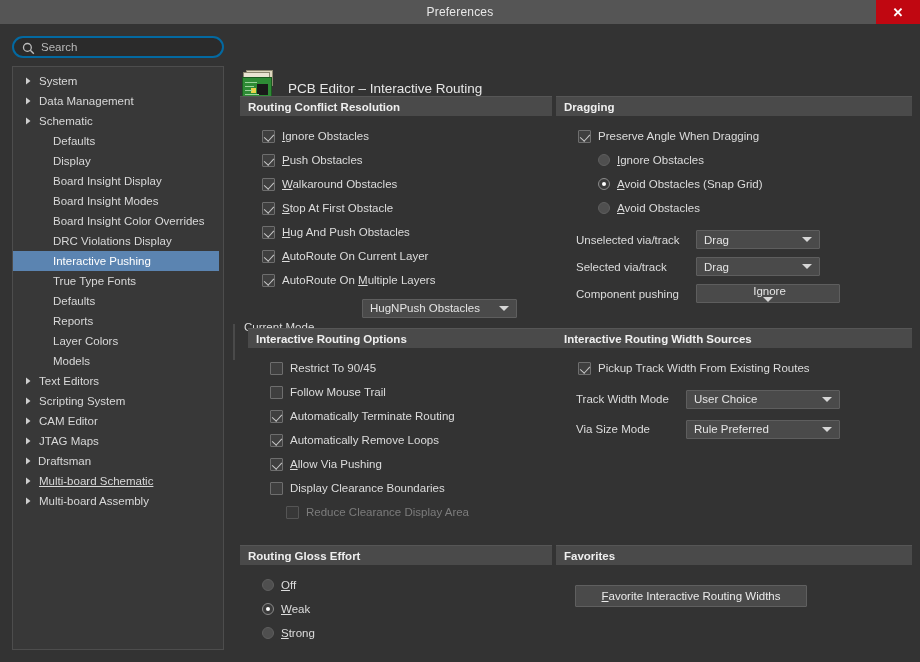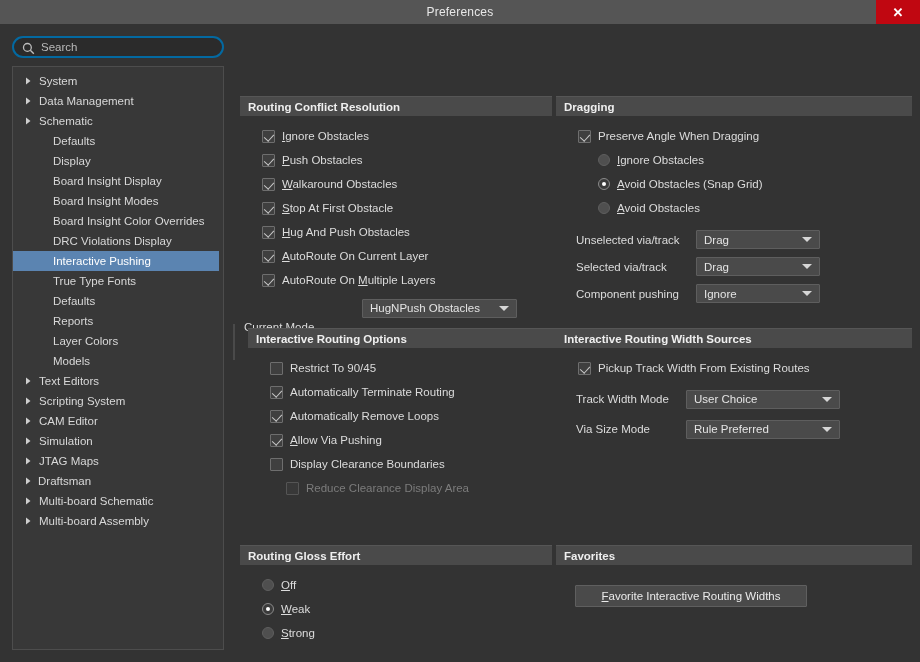--- a/index.html
+++ b/index.html
@@ -292,64 +292,71 @@
               </svg>
             </span>
             <span class="lbl" style="margin-left: 4px;">CAM Editor</span>
           </div>
           <div class="tnode lvl1">
             <span class="arrow">
               <svg width="8" height="8" viewBox="0 0 8 8">
                 <path d="M2 0.5 L6.5 4 L2 7.5 Z" fill="#cfcfcf"></path>
               </svg>
             </span>
-            <span class="lbl" style="margin-left: 4px;">Simulation</span>
-          </div>
-          <div class="tnode lvl1">
-            <span class="arrow">
-              <svg width="8" height="8" viewBox="0 0 8 8">
-                <path d="M2 0.5 L6.5 4 L2 7.5 Z" fill="#cfcfcf"></path>
-              </svg>
-            </span>
             <span class="lbl" style="margin-left: 4px;">JTAG Maps</span>
           </div>
           <div class="tnode lvl1">
             <span class="arrow">
               <svg width="8" height="8" viewBox="0 0 8 8">
                 <path d="M2 0.5 L6.5 4 L2 7.5 Z" fill="#cfcfcf"></path>
               </svg>
             </span>
             <span class="lbl" style="margin-left: 3px;">Draftsman</span>
           </div>
           <div class="tnode lvl1">
             <span class="arrow">
               <svg width="8" height="8" viewBox="0 0 8 8">
                 <path d="M2 0.5 L6.5 4 L2 7.5 Z" fill="#cfcfcf"></path>
               </svg>
             </span>
-            <span class="lbl" style="margin-left: 4px;">Multi-board Schematic</span>
+            <span class="lbl" style="margin-left: 4px; text-decoration: underline;">Multi-board Schematic</span>
           </div>
           <div class="tnode lvl1">
             <span class="arrow">
               <svg width="8" height="8" viewBox="0 0 8 8">
                 <path d="M2 0.5 L6.5 4 L2 7.5 Z" fill="#cfcfcf"></path>
               </svg>
             </span>
             <span class="lbl" style="margin-left: 4px;">Multi-board Assembly</span>
           </div>
         </div>
     </div>
   </div>
 
   <div id="divider">
     <div class="grip"></div>
   </div>
 
   <div id="right-panel">
 
+    <div id="page-header">
+      <span class="pcb-icon">
+        <span class="doc"></span>
+        <span class="doc2"></span>
+        <span class="board"></span>
+        <span class="chip"></span>
+        <span class="pad"></span>
+        <span class="tr" style="left:5px; top:12px; width:12px;"></span>
+        <span class="tr" style="left:5px; top:16px; width:9px;"></span>
+        <span class="tr" style="left:5px; top:20px; width:7px;"></span>
+        <span class="tr" style="left:5px; top:24px; width:14px;"></span>
+        <span class="tr" style="left:5px; top:28px; width:20px;"></span>
+      </span>
+      <span class="hdr-title">PCB Editor – Interactive Routing</span>
+    </div>
 
     <div class="group" style="left:4px; top:68px; width:312px;">
       <div class="group-header">Routing Conflict Resolution</div>
       <div class="group-body" id="rcr-body">
           <div class="row" style="padding-left: 22px;">
             <span class="cb checked"></span>
             <span><span class="mn">I</span>gnore Obstacles</span>
           </div>
           <div class="row" style="padding-left: 22px;">
             <span class="cb checked"></span>
@@ -384,20 +391,24 @@
         </span>
       </div>
     </div>
 
     <div class="group" style="left:12px; top:300px; width:312px;">
       <div class="group-header">Interactive Routing Options</div>
       <div class="group-body" id="iro-body">
           <div class="row" style="padding-left: 22px;">
             <span class="cb"></span>
             <span>Restrict To 90/45</span>
+          </div>
+          <div class="row" style="padding-left: 22px;">
+            <span class="cb"></span>
+            <span>Follow Mouse Trail</span>
           </div>
           <div class="row" style="padding-left: 22px;">
             <span class="cb checked"></span>
             <span>Automatically Terminate Routing</span>
           </div>
           <div class="row" style="padding-left: 22px;">
             <span class="cb checked"></span>
             <span>Automatically Remove Loops</span>
           </div>
           <div class="row" style="padding-left: 22px;">
@@ -464,21 +475,21 @@
             </div>
             <div class="row" style="padding-left: 20px; height: 27px;">
               <span class="lblcol" style="width: 120px;">Selected via/track</span>
               <span class="dd" style="width: 124px;">
                 <span class="dd-val">Drag</span>
                 <span class="caret"></span>
               </span>
             </div>
             <div class="row" style="padding-left: 20px; height: 27px;">
               <span class="lblcol" style="width: 120px;">Component pushing</span>
-              <span class="dd" style="width: 124px;">
+              <span class="dd" style="width: 144px; flex-direction: column;">
                 <span class="dd-val">Ignore</span>
                 <span class="caret"></span>
               </span>
             </div>
           </div>
       </div>
     </div>
 
     <div class="group" style="left:320px; top:300px; width:356px;">
       <div class="group-header">Interactive Routing Width Sources</div>

